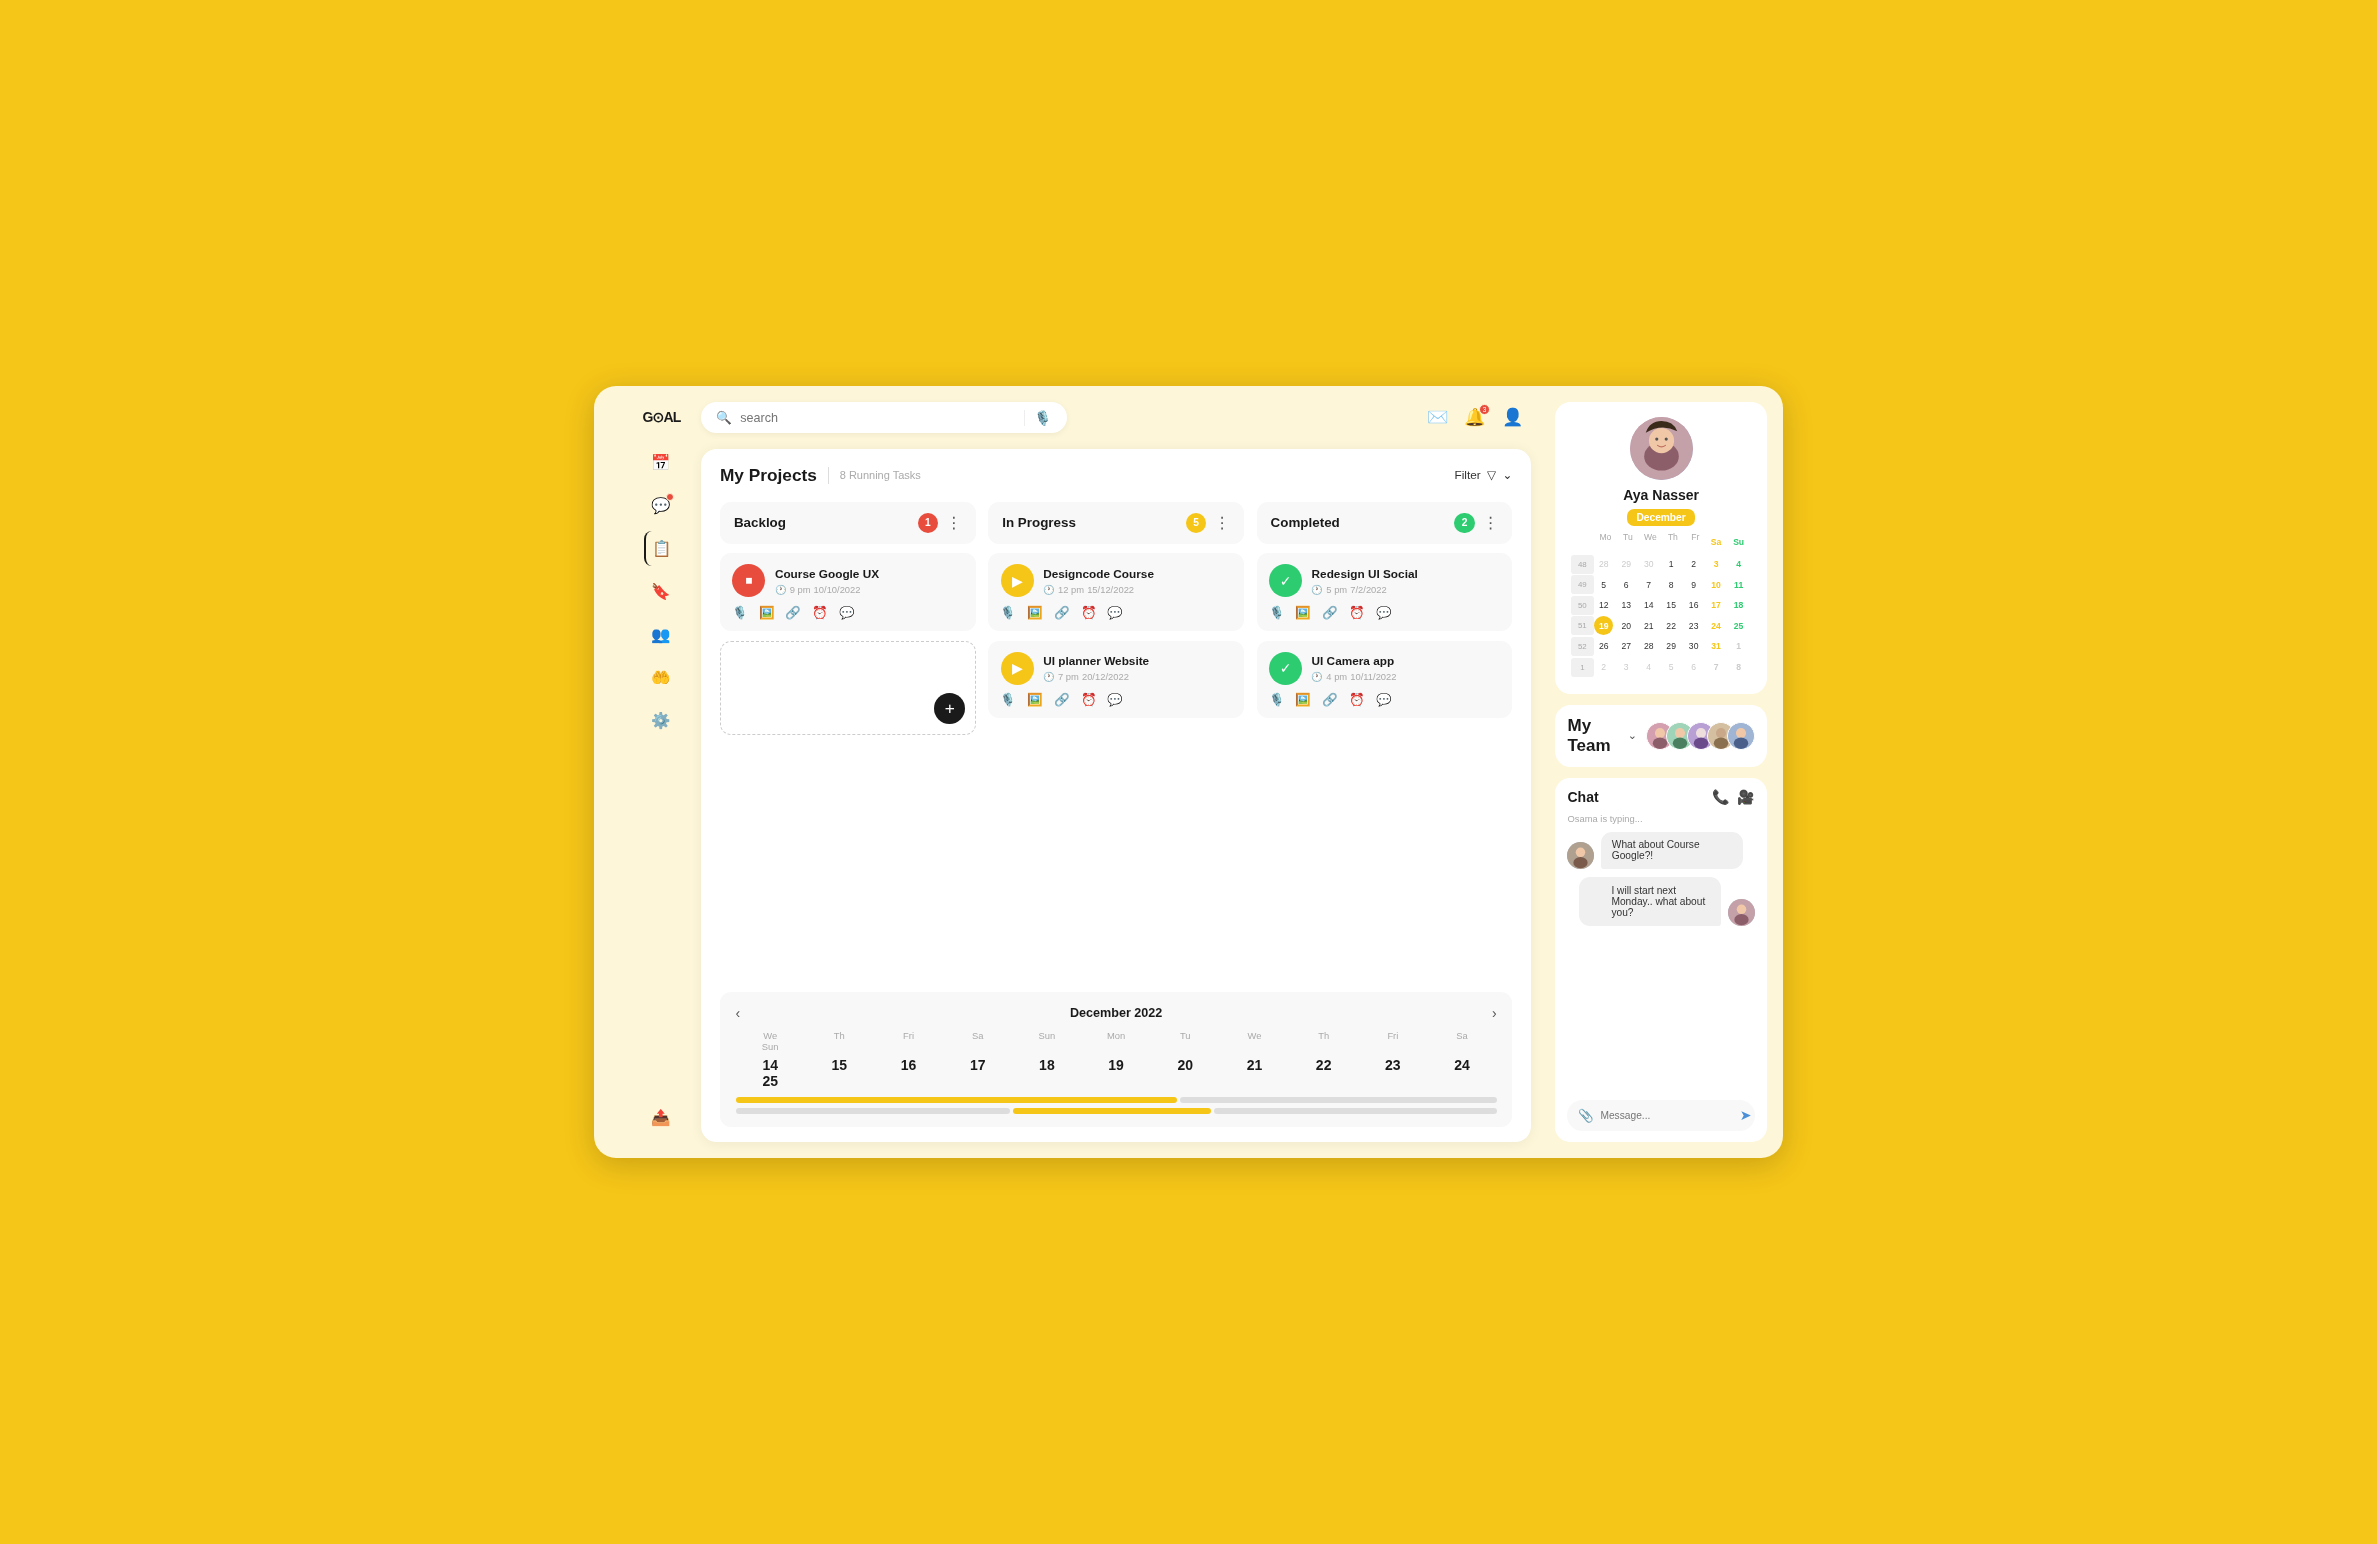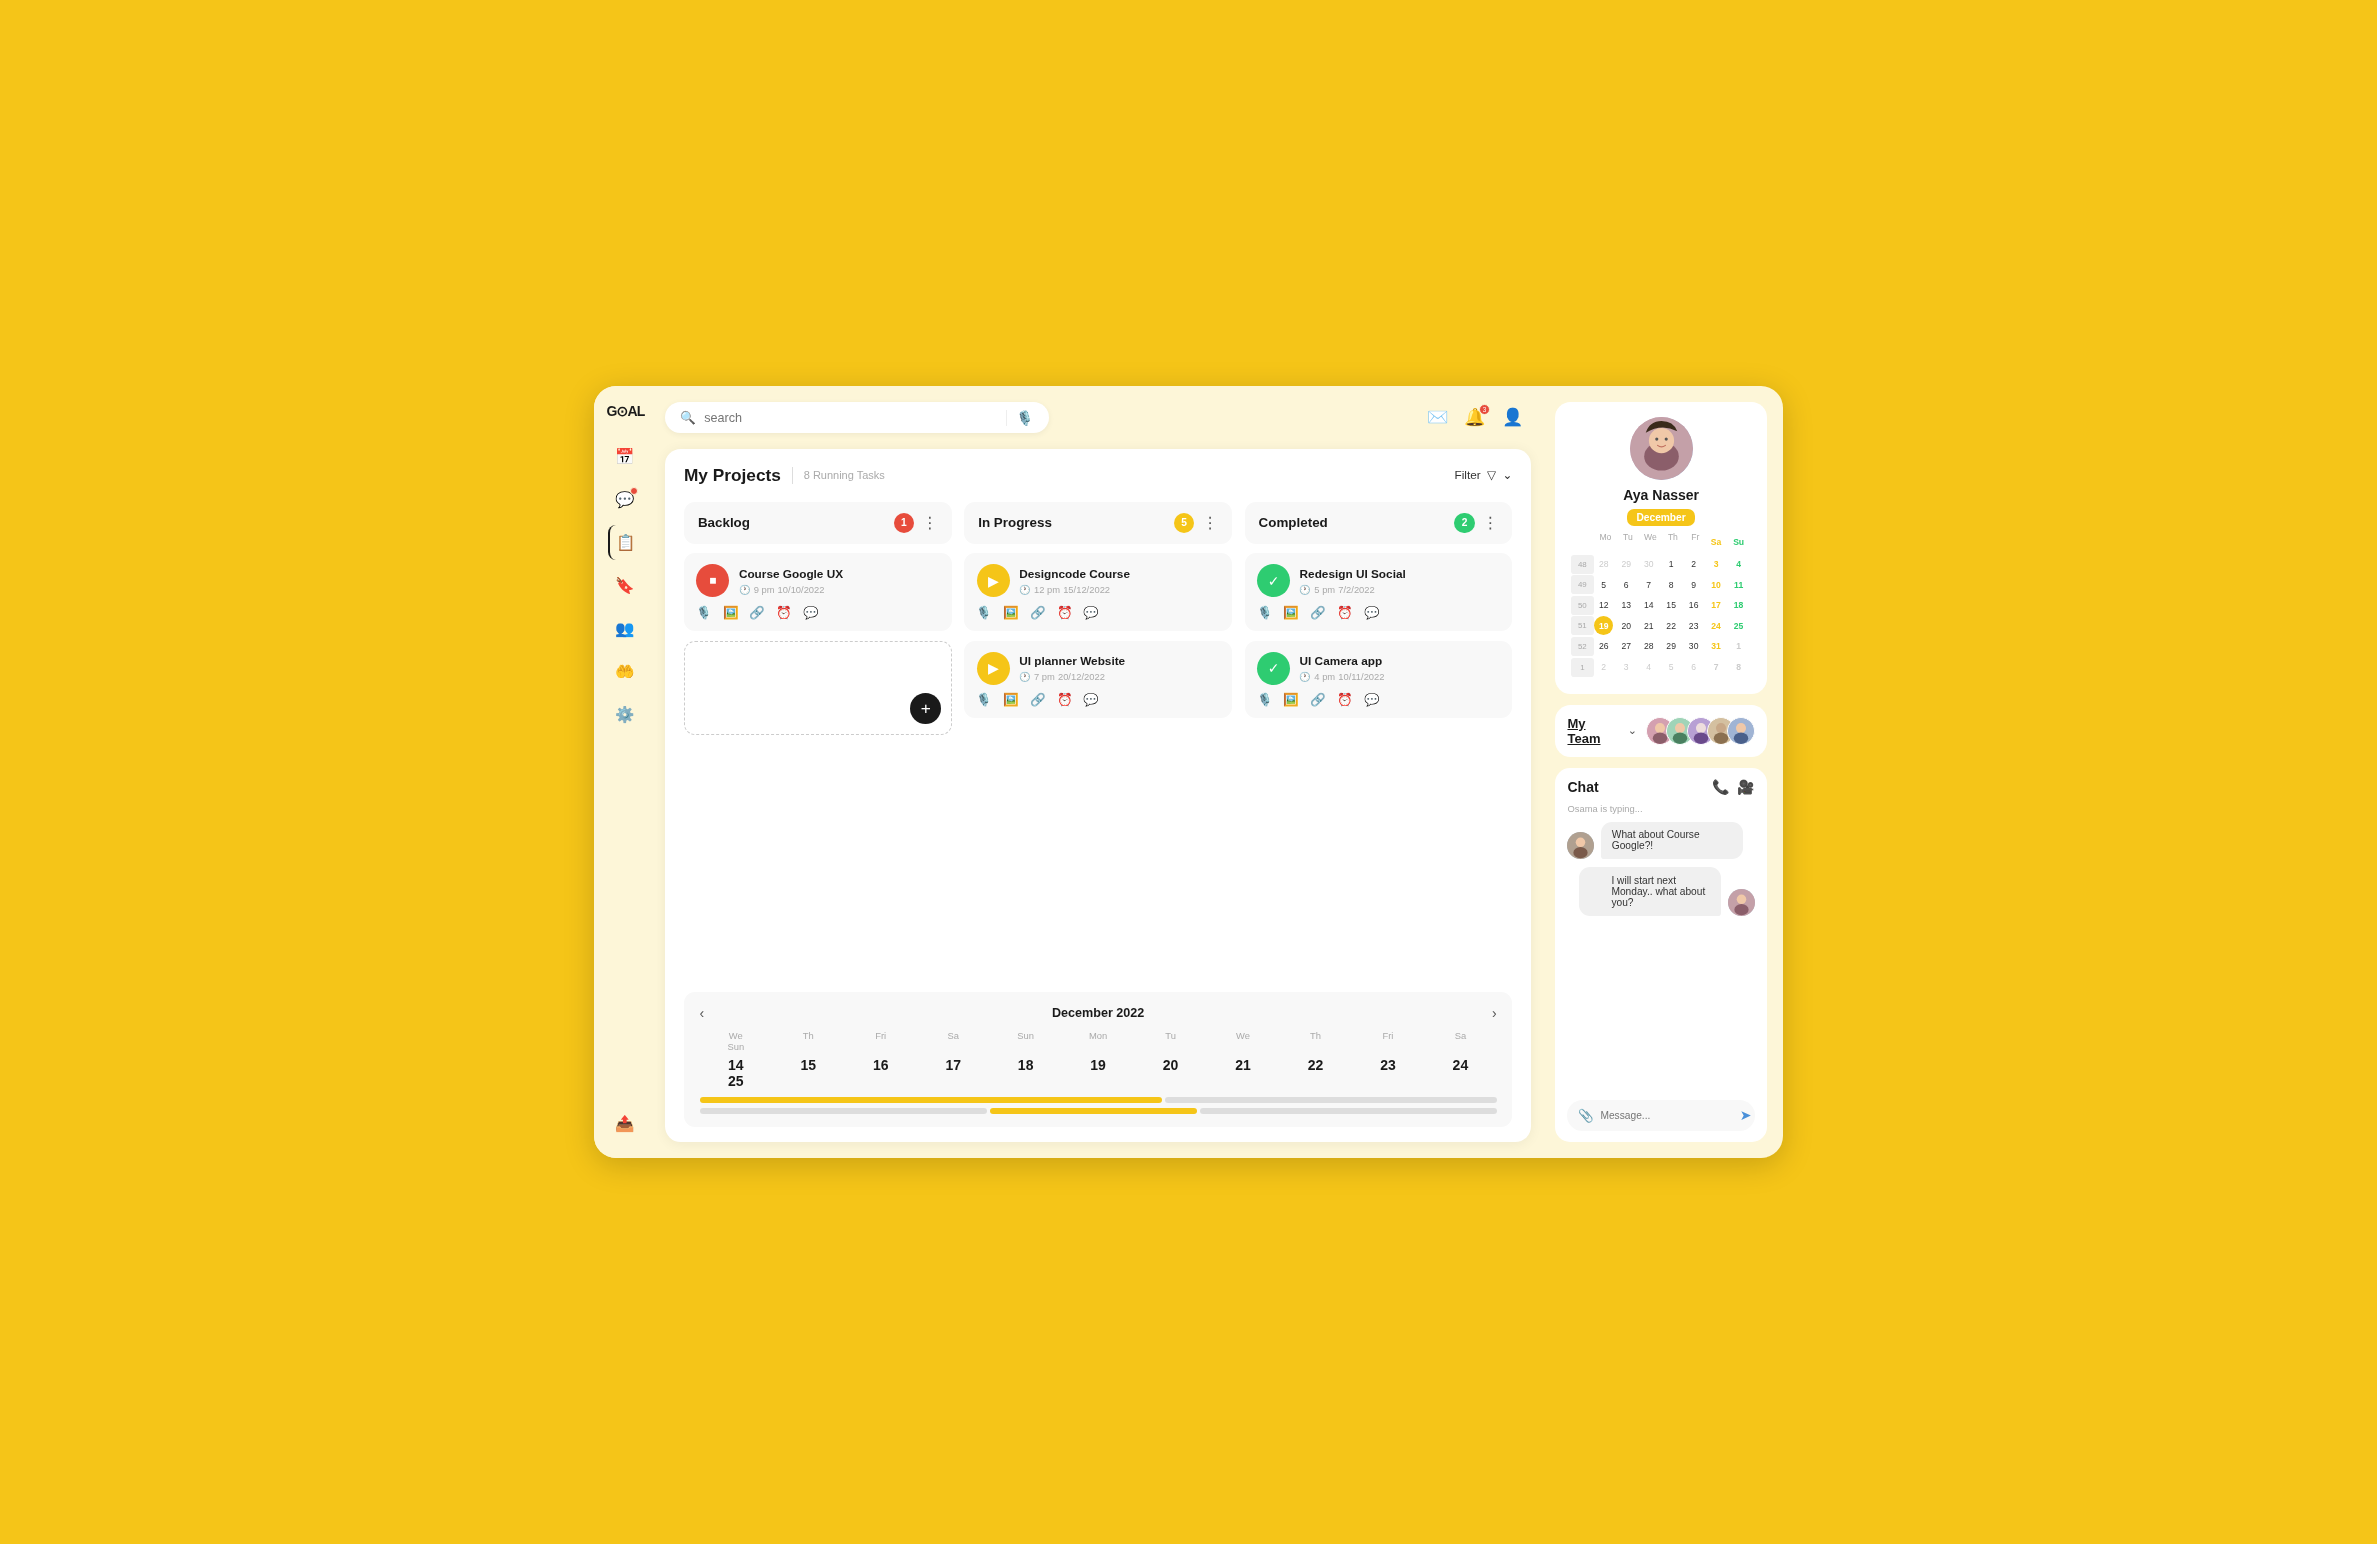--- a/index.html
+++ b/index.html
@@ -24,24 +24,25 @@
       box-shadow: 0 6.3px 31px rgba(0,0,0,0.18);
     }
 
     
     .sidebar {
       width: 63px;
       background: #FDF6D8;
       display: flex;
       flex-direction: column;
       align-items: center;
-      padding: 17px 0;
+      padding: 23px 0;
       gap: 7.9px;
       position: relative;
       z-index: 2;
+      margin-left: 36px;
     }
     .sidebar-logo {
       margin-bottom: 12.6px;
       font-weight: 900;
       font-size: 14px;
       color: #1a1a1a;
       letter-spacing: -0.8px;
     }
     .sidebar-icon {
       width: 35px;
@@ -471,24 +472,23 @@
     
     .team-section {
       background: #fff;
       border-radius: 15.7px;
       padding: 11px 12.6px;
       display: flex;
       align-items: center;
       gap: 9.4px;
     }
     .team-label {
-      font-size: 13px;
+      font-size: 17px;
       font-weight: 700;
       color: #1a1a1a;
-      text-decoration: underline;
     }
     .team-chevron { color: #555; font-size: 11px; cursor: pointer; }
     .team-avatars {
       margin-left: auto;
       display: flex;
     }
     .team-avatar {
       width: 28px;
       height: 28px;
       border-radius: 50%;

